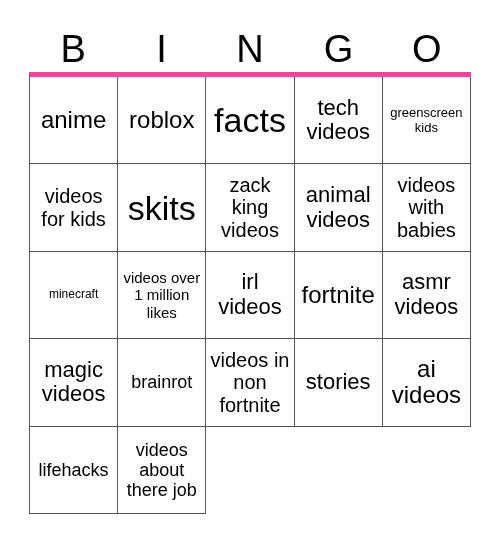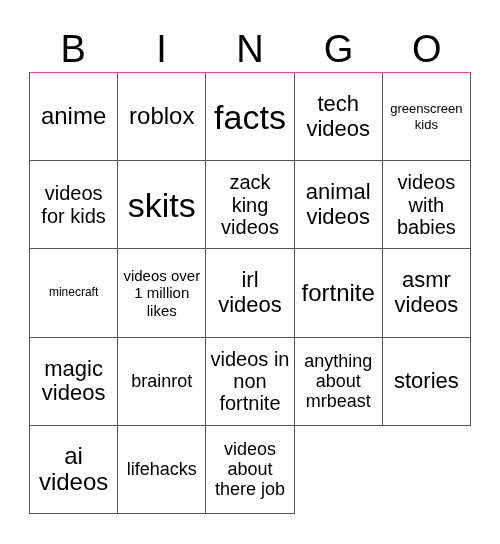--- a/index.html
+++ b/index.html
@@ -32,21 +32,21 @@
     }
     .grid {
       position: absolute;
       left: 29px;
       top: 72px;
       width: 442px;
       height: 442px;
       display: grid;
       grid-template-columns: repeat(5, 1fr);
       grid-template-rows: repeat(5, 1fr);
-      border-top: 1px solid #ec4899;
+      border-top: 5px solid #ec4899;
       border-left: 1px solid #555;
       box-sizing: border-box;
     }
     .cell {
       border-right: 1px solid #555;
       border-bottom: 1px solid #555;
       display: flex;
       align-items: center;
       justify-content: center;
       text-align: center;
@@ -93,18 +93,17 @@
   <div class="cell s-xs">minecraft</div>
   <div class="cell s-xxs">videos over 1 million likes</div>
   <div class="cell s-md">irl videos</div>
   <div class="cell s-m">fortnite</div>
   <div class="cell s-md">asmr videos</div>
 
   <div class="cell s-md">magic videos</div>
   <div class="cell s-s">brainrot</div>
   <div class="cell s-sm">videos in non fortnite</div>
 
-  <div class="cell s-s">anything about mrbeast</div>
   <div class="cell s-md">stories</div>
   <div class="cell s-m">ai videos</div>
   <div class="cell s-s">lifehacks</div>
   <div class="cell s-s">videos about there job</div>
 </div>
 
 </body></html>

